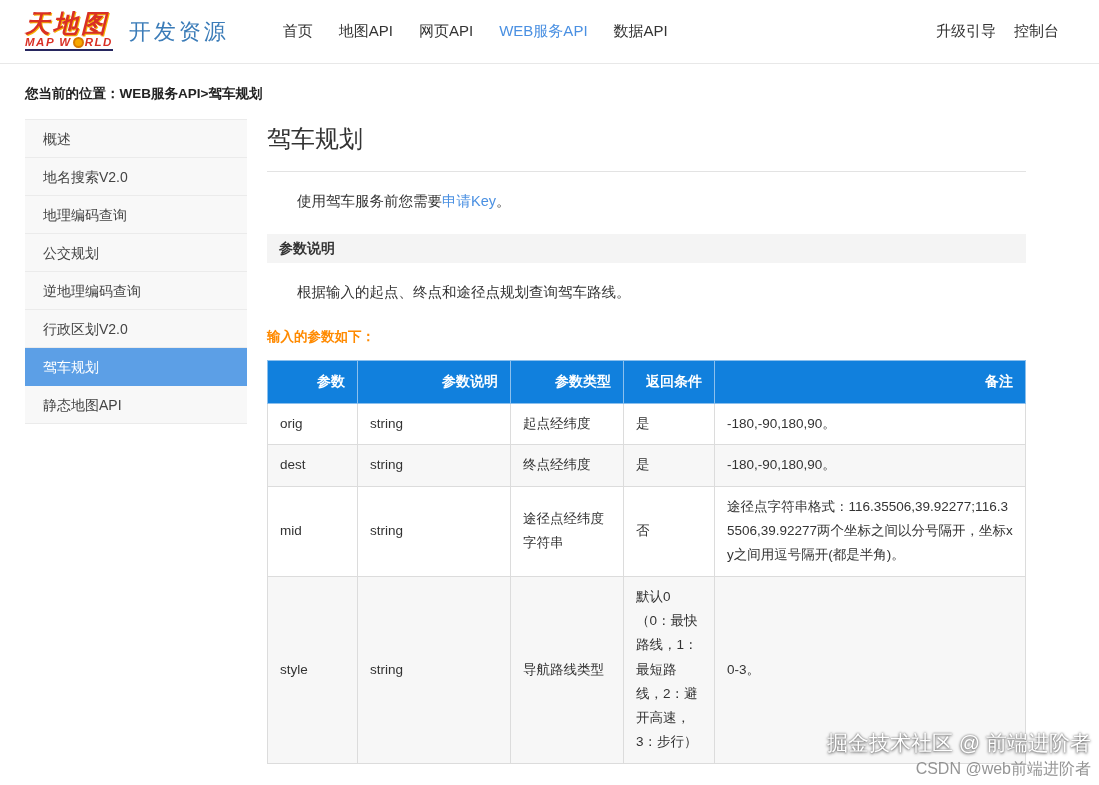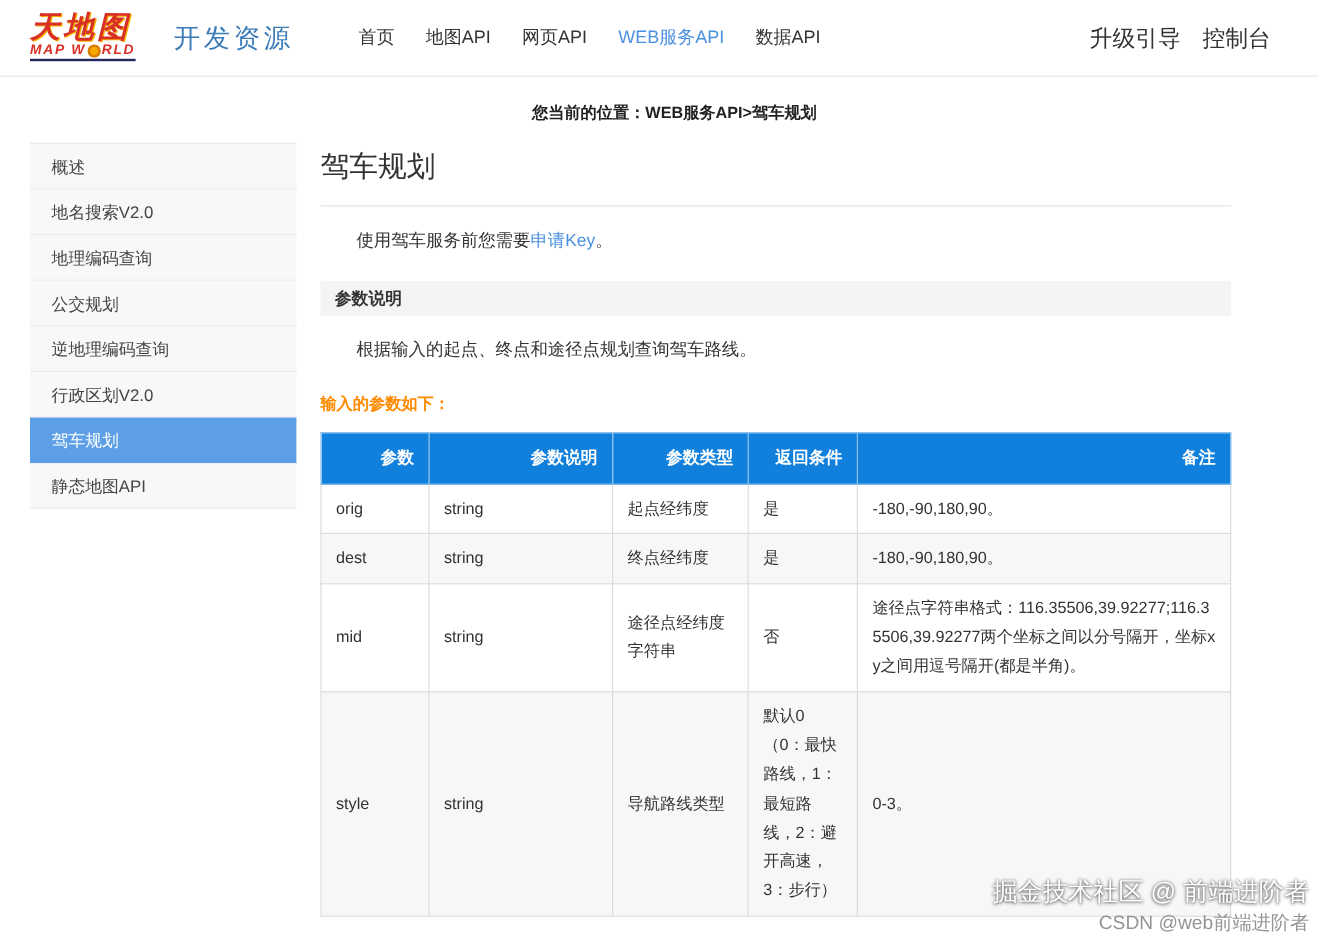--- a/index.html
+++ b/index.html
@@ -4,33 +4,33 @@
 <style>
   * { margin:0; padding:0; box-sizing:border-box; }
   html,body { width:1099px; height:785px; }
   body {
     position:relative; overflow:hidden; background:#fff;
     font-family:"Liberation Sans","DejaVu Sans",sans-serif; color:#333;
   }
 
   
   .topbar { height:64px; display:flex; align-items:center; padding:0 40px 0 25px; border-bottom:1px solid #e8e8e8; background:#fff; }
-  .logo { margin-right:32px; cursor:pointer; padding-bottom:2px; }
+  .logo { margin-right:16px; cursor:pointer; padding-bottom:2px; }
   .logo-cn { font-size:25px; font-weight:bold; font-style:italic; color:#d93025; line-height:1.05; letter-spacing:3px; text-shadow:1px 1px 0 #f6b300; }
   .logo-en { display:flex; align-items:center; font-size:11.5px; font-weight:bold; font-style:italic; color:#d93025; letter-spacing:1.5px; border-bottom:2px solid #27275f; padding-bottom:1px; }
   .globe-icon { width:11px; height:11px; border-radius:50%; background:#f6a800; border:2px solid #d97a00; display:inline-block; margin:0 1px; }
   .site-name { font-size:22px; color:#3b7cb8; letter-spacing:3px; margin-right:54px; cursor:pointer; }
   .main-nav { display:flex; gap:26px; font-size:15px; }
   .nav-item { color:#333; cursor:pointer; white-space:nowrap; }
   .nav-item.active { color:#4a90e2; }
-  .right-nav { margin-left:auto; display:flex; gap:18px; font-size:19px; }
+  .right-nav { margin-left:auto; display:flex; gap:18px; font-size:15px; }
   .right-nav .nav-item { color:#333; }
 
   
-  .breadcrumb { padding:21px 0 16px 25px; font-size:13.5px; font-weight:bold; color:#222;text-align:center; }
+  .breadcrumb { padding:21px 0 16px 25px; font-size:13.5px; font-weight:bold; color:#222; }
 
   
   .content { display:flex; align-items:flex-start; padding:0 73px 0 25px; }
 
   .sidebar { width:222px; min-width:222px; margin-right:20px; border-top:1px solid #ebebeb; }
   .side-item { height:38px; line-height:38px; padding-left:18px; background:#f8f8f8; border-bottom:1px solid #ebebeb; font-size:14px; color:#444; cursor:pointer; }
   .side-item.active { background:#5c9fe6; border-bottom-color:#5c9fe6; color:#fff; }
 
   .main { flex:1; min-width:0; padding-top:2px; }
   .page-title { font-size:24px; font-weight:400; color:#333; padding:2px 0 16px 0; border-bottom:1px solid #e3e3e3; }

